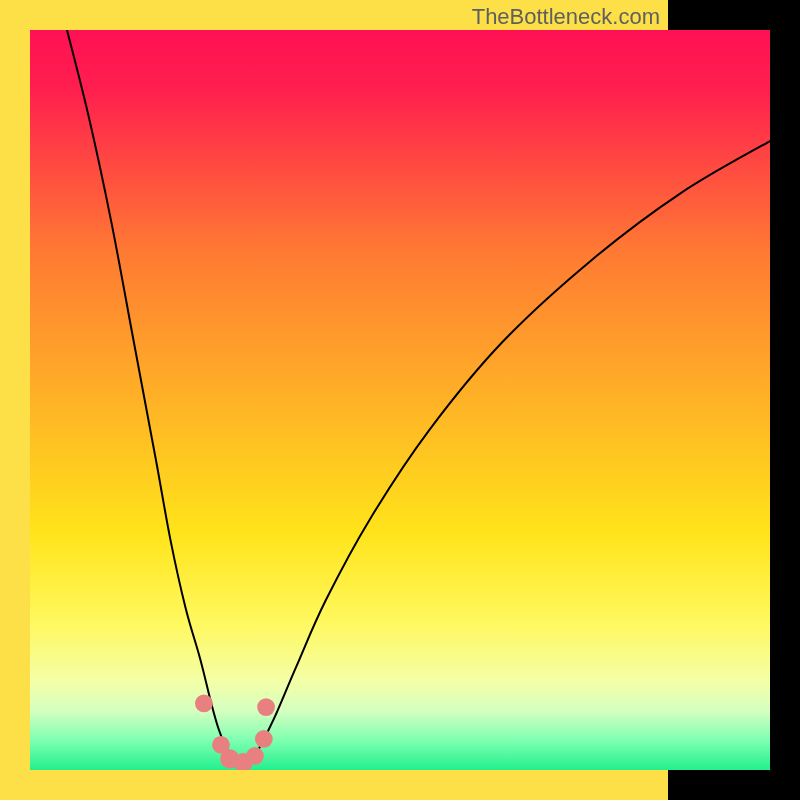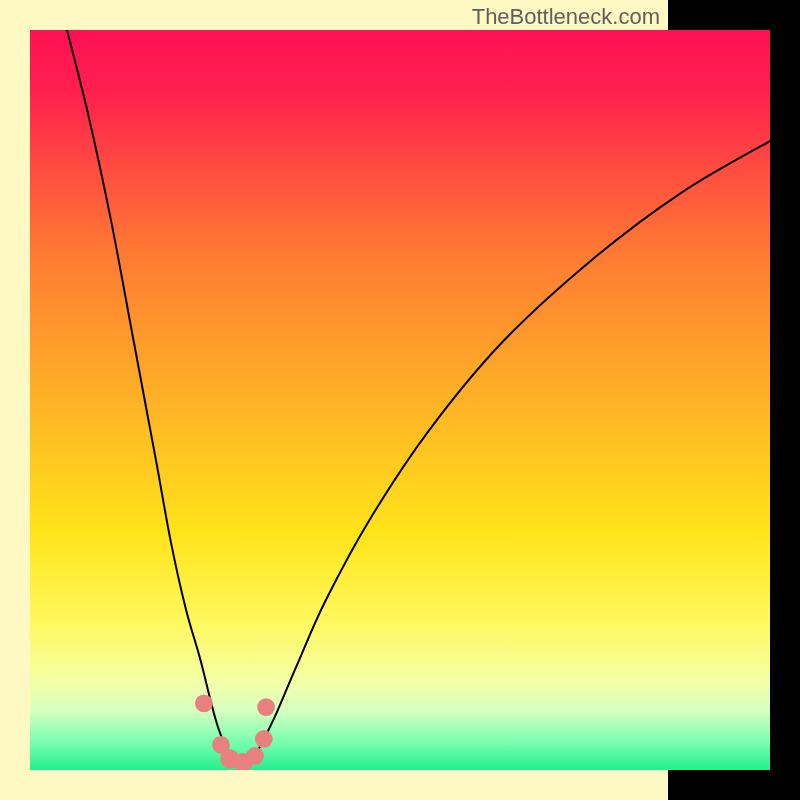--- a/index.html
+++ b/index.html
@@ -8,21 +8,21 @@
     width: 800px;
     height: 800px;
     background: #000000;
     overflow: hidden;
     font-family: Arial, Helvetica, sans-serif;
   }
   .frame {
     position: relative;
     width: 668px;
     height: 800px;
-    background: #fef9c3;
+    background: #fde047;
   }
   .watermark {
     position: absolute;
     top: 4px;
     right: 8px;
     color: #5f5f5f;
     font-size: 22px;
     font-weight: 500;
     letter-spacing: 0px;
     z-index: 10;

